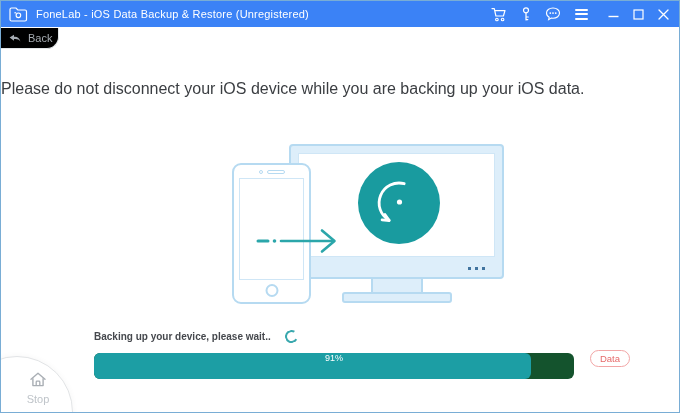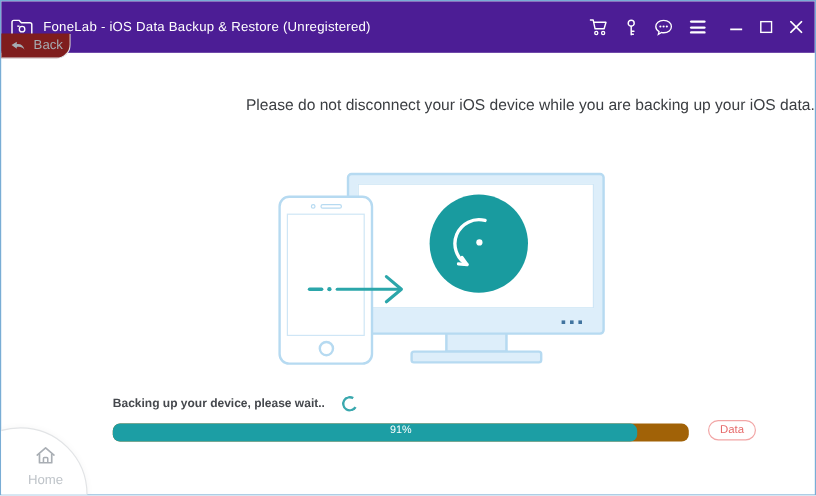--- a/index.html
+++ b/index.html
@@ -3,43 +3,43 @@
 <meta charset="utf-8">
 <style>
   * { margin:0; padding:0; box-sizing:border-box; }
   html,body { width:680px; height:413px; font-family:"Liberation Sans", sans-serif; background:#fff; }
   .window {
     position:relative; width:680px; height:413px; overflow:hidden;
     border:1px solid #79add5; background:#ffffff;
   }
   
   .titlebar {
-    position:absolute; top:0; left:0; right:0; height:43px;
-    background:#4c1d95; display:flex; align-items:center; padding:0 0 0 8px;
+    position:absolute; top:0; left:0; right:0; height:26px;
+    background:#3b82f6; display:flex; align-items:center; padding:0 0 0 8px;
   }
   .app-icon { width:19px; height:16px; margin-right:8px; flex:0 0 auto; }
   .title-text { color:#ffffff; font-size:11px; letter-spacing:.2px; white-space:nowrap; }
   .tb-right { margin-left:auto; display:flex; align-items:center; height:100%; }
   .tb-btn { height:100%; display:flex; align-items:center; justify-content:center; padding:0 7px; cursor:pointer; }
   .tb-btn svg { display:block; }
   .hamburger { display:flex; flex-direction:column; gap:2.5px; }
   .hamburger i { display:block; width:13px; height:2px; background:#fff; border-radius:1px; }
   .tb-sep { width:6px; }
   
   .back-tab {
     position:absolute; top:27px; left:0; width:58px; height:21px;
-    background:#7f1d1d; border-right:1px solid #e2e6e9; border-bottom:1px solid #e2e6e9;
+    background:#000000; border-right:1px solid #e2e6e9; border-bottom:1px solid #e2e6e9;
     border-bottom-right-radius:12px;
     display:flex; align-items:center; padding-left:7px; gap:6px; cursor:pointer;
   }
   .back-label { color:#a6acb2; font-size:11px; }
   
   .warn-msg {
-    position:absolute; top:79px; left:0; right:0; text-align:right;
-    font-size:13px; color:#3b3e42;
+    position:absolute; top:79px; left:0; right:0; text-align:left;
+    font-size:16px; color:#3b3e42;
   }
   
   .monitor {
     position:absolute; left:288px; top:143px; width:215px; height:135px;
     background:#ddeefa; border:2px solid #b6daf1; border-radius:4px; z-index:1;
   }
   .monitor-screen {
     position:absolute; left:7px; top:7px; right:7px; bottom:20px;
     background:#ffffff; border:1px solid #cfe6f6;
   }
@@ -58,22 +58,22 @@
   .sync-badge { position:absolute; left:356px; top:160px; z-index:3; }
   .flow-arrow { position:absolute; left:252px; top:225px; z-index:4; }
   
   .status-row { position:absolute; left:93px; top:329px; display:flex; align-items:center; }
   .status-text { font-size:10px; color:#45484d;font-weight:bold; }
   .spinner {
     width:13px; height:13px; margin-left:14px; border-radius:50%;
     border:2px solid #3aa8ae; border-right-color:transparent; transform:rotate(-15deg);
   }
   .progress-track {
-    position:absolute; left:93px; top:352px; width:480px; height:15px;
-    background:#a16207; border-radius:6px;
+    position:absolute; left:93px; top:352px; width:480px; height:26px;
+    background:#14532d; border-radius:6px;
   }
   .progress-fill { height:100%; background:#1c9ea4; border-radius:6px; }
   .progress-label {
     position:absolute; left:0; right:0; top:0; height:11px; line-height:11px;
     text-align:center; font-size:9px; color:#ffffff;
   }
   .stop-btn {
     position:absolute; left:589px; top:349px; width:40px; height:17px;
     background:#ffffff; border:1px solid #f2a6a6; border-radius:9px;
     color:#e66a6a; font-size:9.5px; display:flex; align-items:center; justify-content:center;
@@ -196,17 +196,17 @@
   </div>
   <div class="stop-btn">Data</div>
 
   <div class="home-circle">
     <div class="home-inner">
       <svg width="18" height="17" viewBox="0 0 18 17">
         <path d="M2 8.2 L9 2.2 L16 8.2" fill="none" stroke="#a9aeb4" stroke-width="1.4" stroke-linejoin="round" stroke-linecap="round"></path>
         <path d="M3.9 7.2 V14.6 H14.1 V7.2" fill="none" stroke="#a9aeb4" stroke-width="1.4" stroke-linejoin="round"></path>
         <path d="M7.2 14.6 V11 Q7.2 10.2 8 10.2 H10 Q10.8 10.2 10.8 11 V14.6" fill="none" stroke="#a9aeb4" stroke-width="1.3"></path>
       </svg>
-      <span class="home-label">Home</span>
+      <span class="home-label">Stop</span>
     </div>
   </div>
 
 </div>
 
 </body></html>

